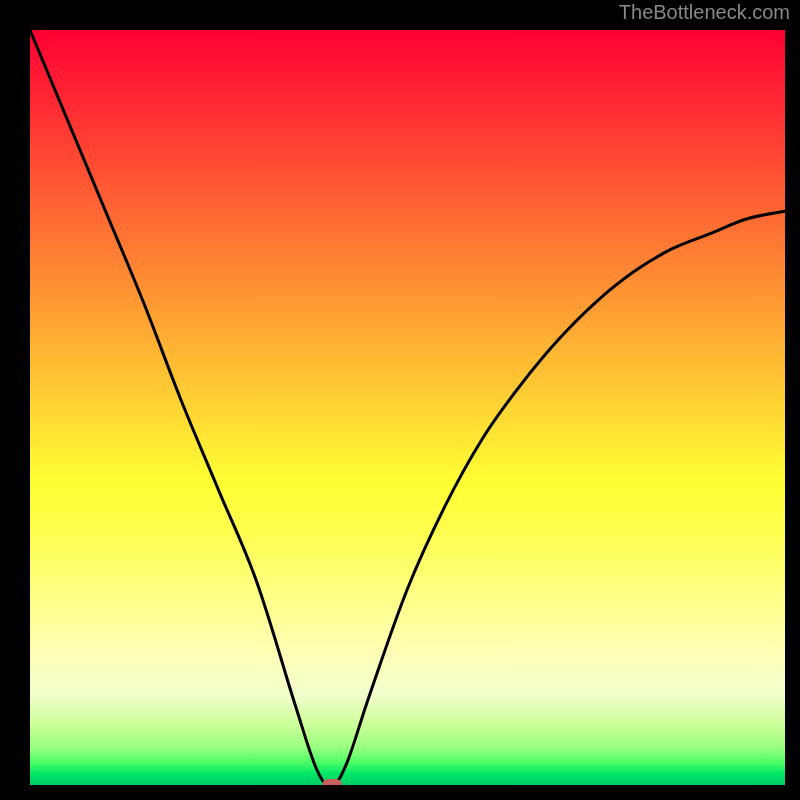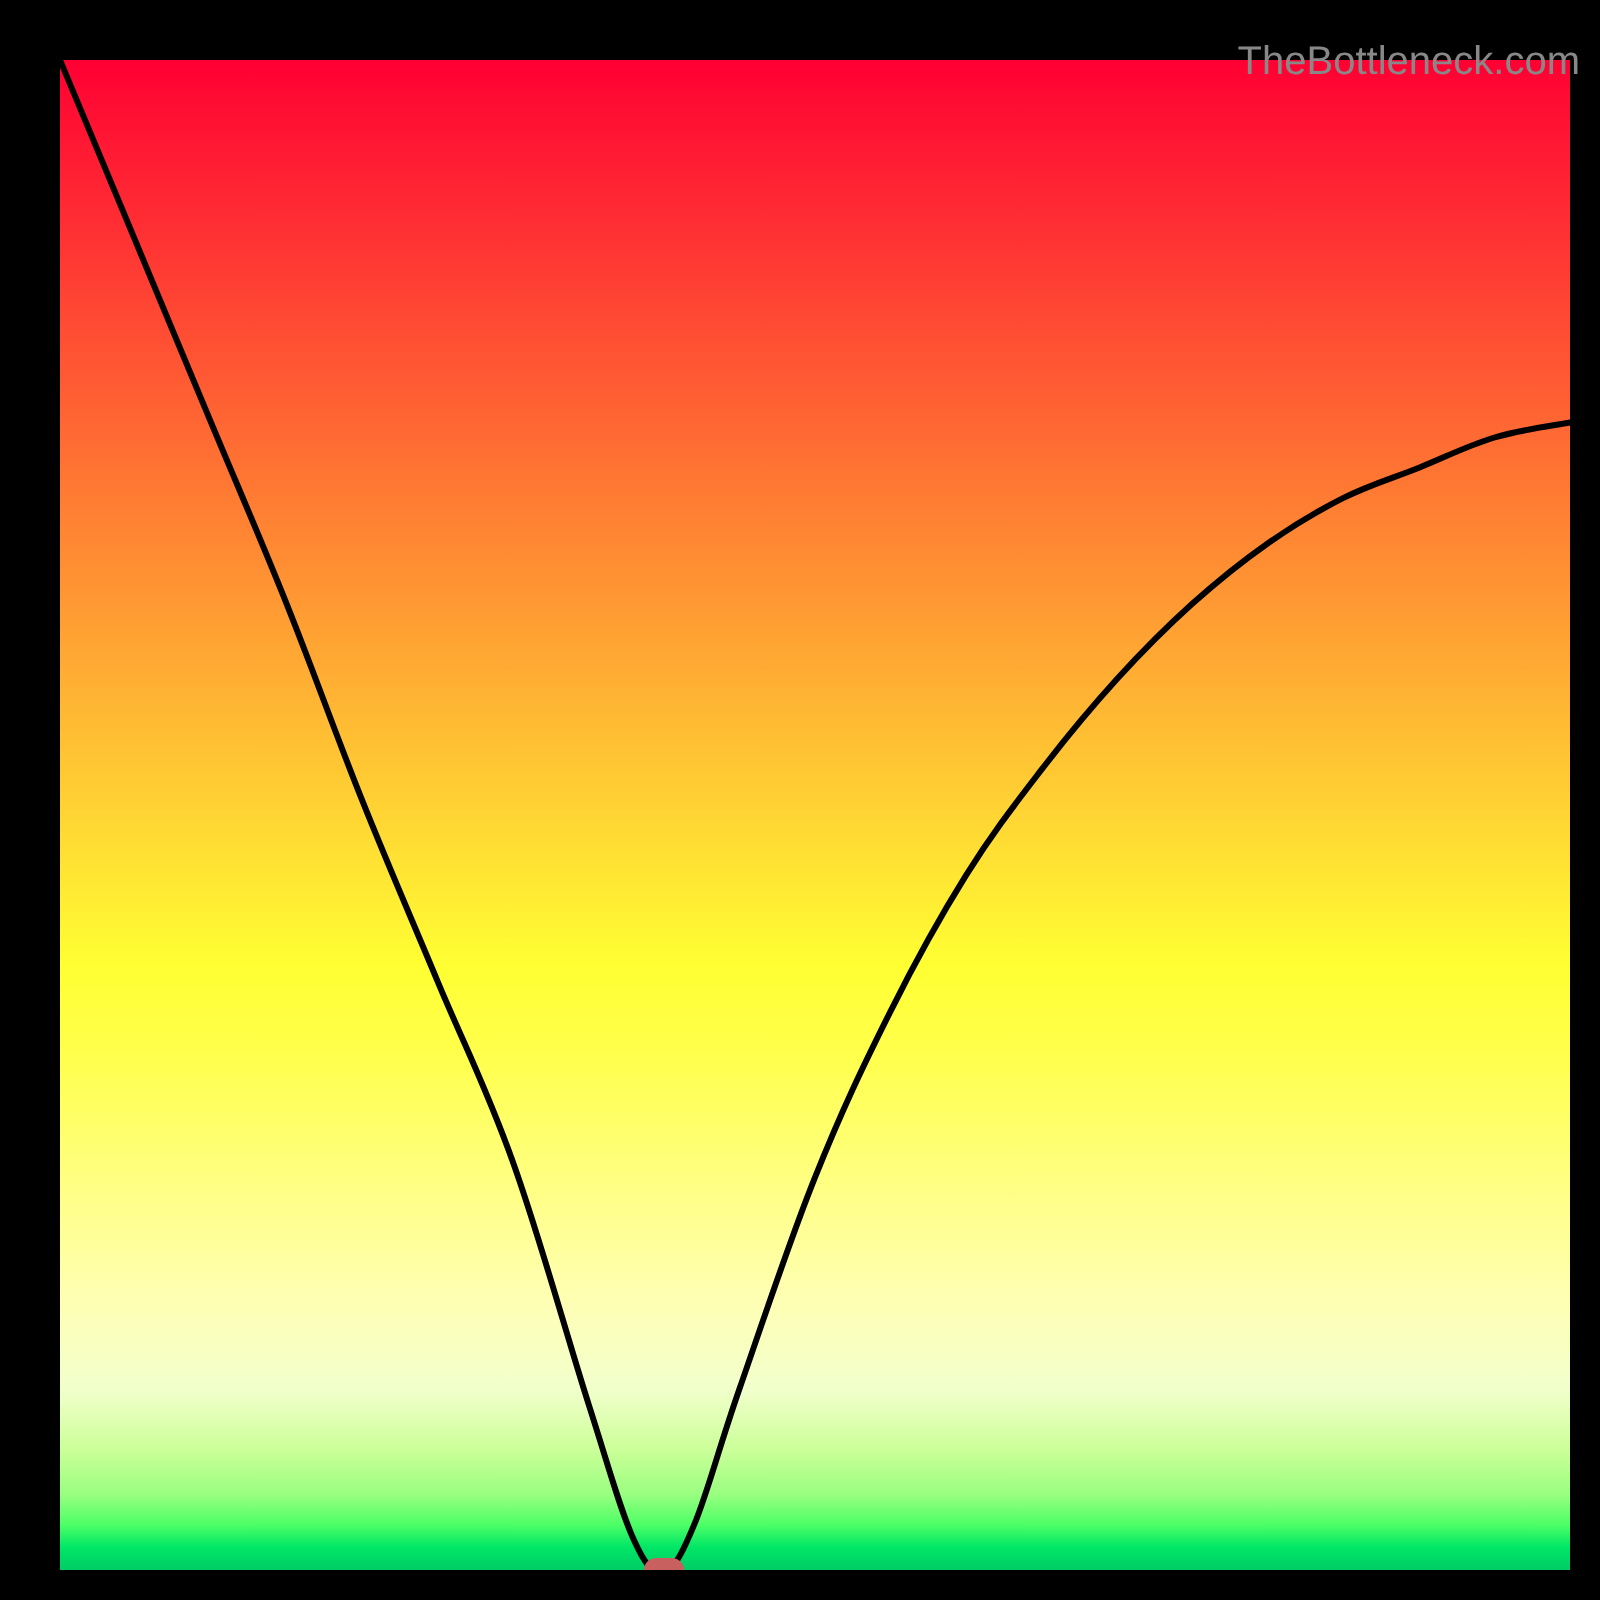--- a/index.html
+++ b/index.html
@@ -5,21 +5,21 @@
   * { margin: 0; padding: 0; box-sizing: border-box; }
   body {
     width: 800px;
     height: 800px;
     background: #000;
     position: relative;
     font-family: Arial, sans-serif;
   }
   .attribution {
     position: absolute;
-    top: 20px;
+    top: 1px;
     right: 10px;
     color: #888;
     font-size: 20px;
     z-index: 10;
   }
   .chart-area {
     position: absolute;
     left: 30px;
     top: 30px;
     width: 755px;

